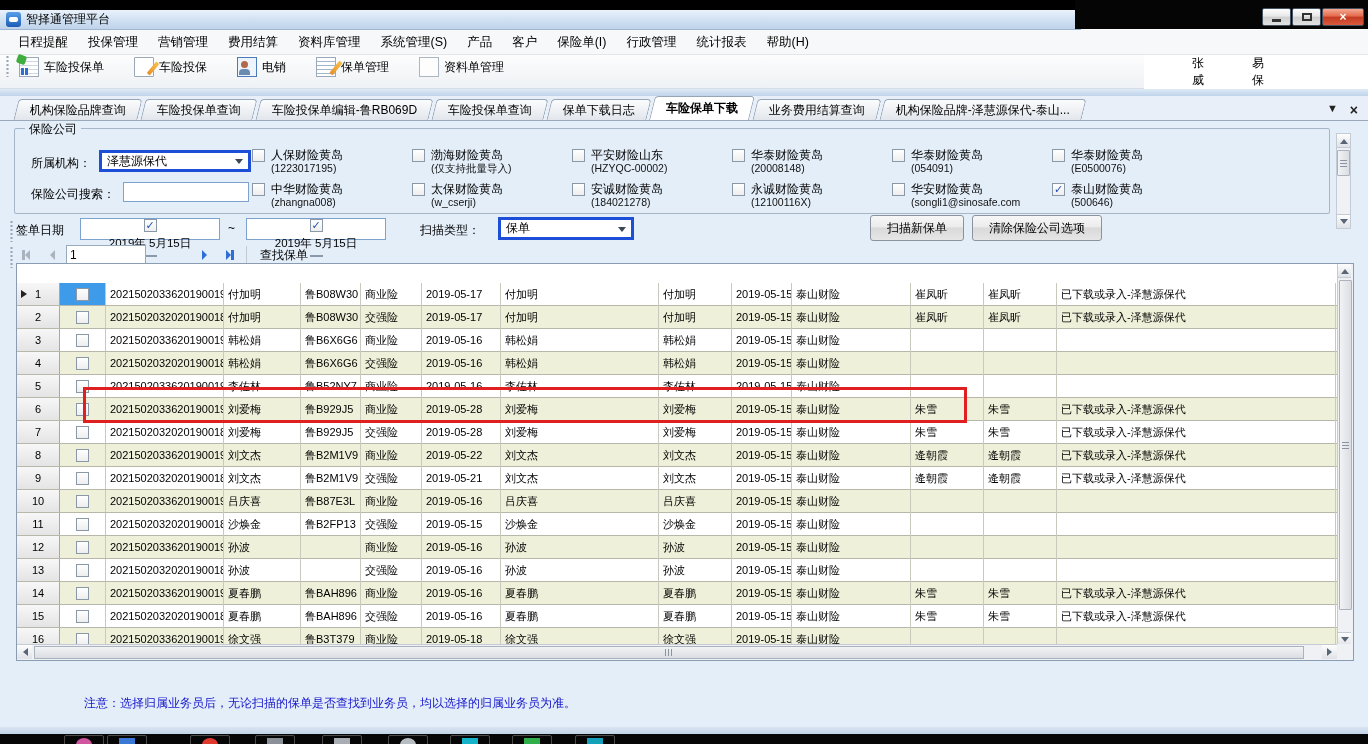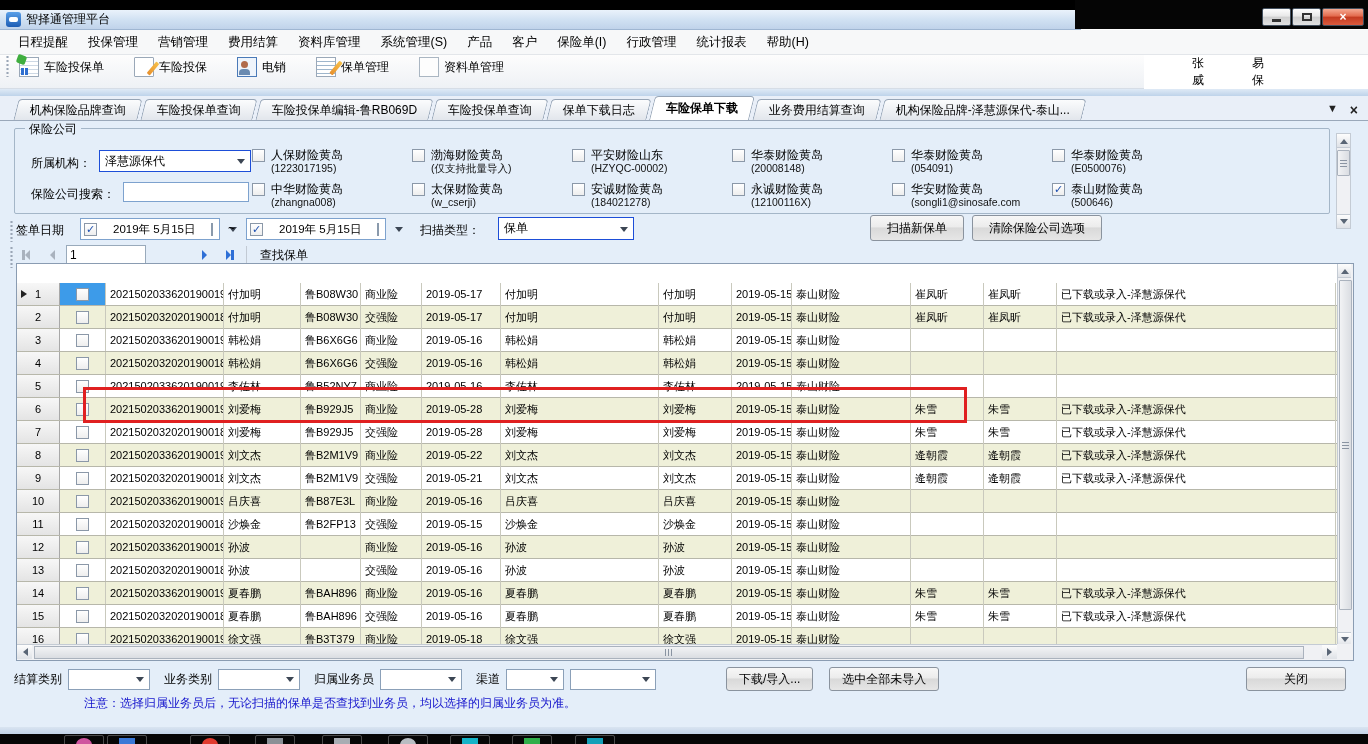--- a/index.html
+++ b/index.html
@@ -72,21 +72,21 @@
   .tab.active { background:#fff; height:24px; font-weight:bold; }
   .tab-ctrl { position:absolute; top:6px; font-size:11px; color:#222; }
 
   
   .content { position:absolute; left:0; top:121px; width:1368px; height:606px; background:#e4eef9; }
 
   .groupbox { position:absolute; left:14px; top:7px; width:1316px; height:86px;
     border:1px solid #a4b6c8; border-radius:2px; }
   .legend { position:absolute; top:-8px; left:10px; background:#e4eef9; padding:0 4px; }
   .lbl { position:absolute; white-space:nowrap; }
-  .combo { background:#fff; border:1px solid #1d4ed8; position:absolute; display:flex;
+  .combo { background:#fff; border:3px solid #1d4ed8; position:absolute; display:flex;
     align-items:center; padding-left:5px; overflow:hidden; white-space:nowrap; }
   .combo::after { content:""; position:absolute; right:5px; top:50%; margin-top:-2px;
     border:4px solid transparent; border-top:5px solid #3c4654; }
   .tbox { position:absolute; background:#fff; border:1px solid #7da2ce; font-size:12px; padding:0 3px; }
   .cb { width:13px; height:13px; border:1px solid #8b98a8; background:linear-gradient(#fff,#eee);
     display:inline-flex; align-items:center; justify-content:center; font-size:11px; line-height:1;
     color:#1e50b0; flex:0 0 auto; }
   .cb.checked::after { content:"✓"; font-weight:bold; }
   .companies { position:absolute; left:237px; top:18px; display:grid;
     grid-template-rows:34px 34px; grid-auto-flow:column; grid-auto-columns:160px; }
@@ -100,21 +100,21 @@
   .tri-u { border:4px solid transparent; border-bottom:5px solid #5a6676; margin-top:-3px; }
   .tri-d { border:4px solid transparent; border-top:5px solid #5a6676; margin-bottom:-3px; }
   .tri-l { border:4px solid transparent; border-right:5px solid #5a6676; margin-left:-3px; }
   .tri-r { border:4px solid transparent; border-left:5px solid #5a6676; margin-right:-3px; }
   .thumb { position:absolute; left:0; width:13px; background:linear-gradient(90deg,#f2f3f5,#dadde2);
     border:1px solid #aab2bd; border-radius:1px; display:flex; align-items:center; justify-content:center; }
   .thumb .grip-lines { width:7px; height:7px;
     background-image:repeating-linear-gradient(#8a94a2 0 1px, transparent 1px 3px); }
 
   .datepicker { position:absolute; height:22px; background:#fff; border:1px solid #7da2ce;
-    display:flex; align-items:center; gap:16px; padding:0 3px; }
+    display:flex; align-items:center; gap:4px; padding:0 3px;flex-direction:column; }
   .dp-text { flex:1; font-size:11.5px; white-space:nowrap; }
   .cal-ic { width:13px; height:13px; border:1px solid #8a9aac; background:
     linear-gradient(#b8cce0 0 3px, transparent 3px),
     repeating-linear-gradient(90deg, transparent 0 3px, #b9c6d4 3px 4px),
     repeating-linear-gradient(transparent 0 3px, #b9c6d4 3px 4px); background-color:#fff; }
   .dp-arrow { border:4px solid transparent; border-top:5px solid #3c4654; margin-top:4px; }
 
   .btn { position:absolute; border:1px solid #8a939e; border-radius:3px; font-size:12px;
     background:linear-gradient(#f7f7f7,#ececec 45%,#d9d9d9 50%,#e6e6e6);
     display:flex; align-items:center; justify-content:center; white-space:nowrap; }
@@ -762,34 +762,20 @@
         <div class="hthumb" style="left:17px; width:1270px;">
             <div class="grip-lines-h"></div>
           </div>
         <div class="hbtn" style="right:0;">
             <div class="tri-r"></div>
           </div>
       </div>
       <div class="corner"></div>
     </div>
 
-    <div class="filterbar">
-      <span>结算类别</span>
-      <div class="fcombo" style="width:82px;"></div>
-      <span style="margin-left:8px;">业务类别</span>
-      <div class="fcombo" style="width:82px;"></div>
-      <span style="margin-left:8px;">归属业务员</span>
-      <div class="fcombo" style="width:82px;"></div>
-      <span style="margin-left:8px;">渠道</span>
-      <div class="fcombo" style="width:58px;"></div>
-      <div class="fcombo" style="width:86px;"></div>
-      <div class="fbtn" style="margin-left:64px;">下载/导入...</div>
-      <div class="fbtn" style="margin-left:10px;">选中全部未导入</div>
-      <div class="fbtn" style="margin-left:auto; margin-right:22px; width:100px;">关闭</div>
-    </div>
     <div class="note">注意：选择归属业务员后，无论扫描的保单是否查找到业务员，均以选择的归属业务员为准。</div>
   </div>
 
   <div class="win-bottom"></div>
   <div class="taskbar">
       <div class="tk-item" style="left: 64px;">
         <div class="tk-shape circle" style="background: rgb(207, 85, 159);"></div>
       </div>
       <div class="tk-item" style="left: 107px;">
         <div class="tk-shape square" style="background: rgb(58, 120, 214);"></div>

